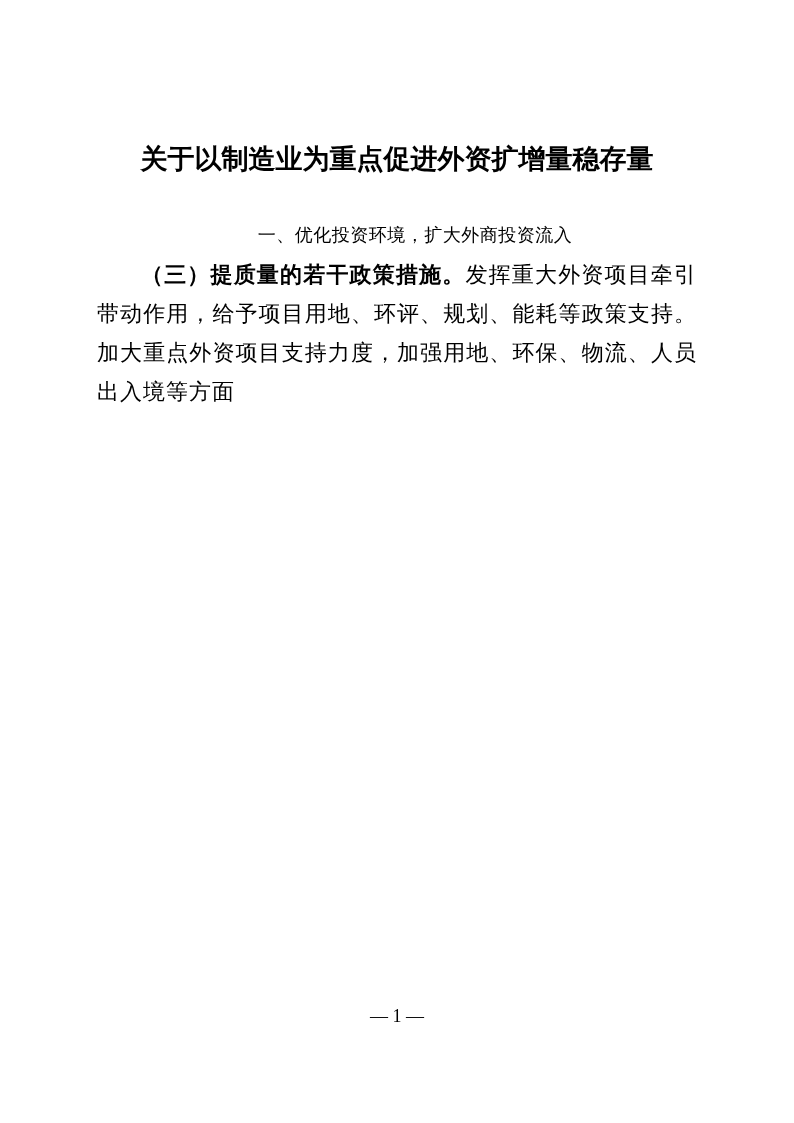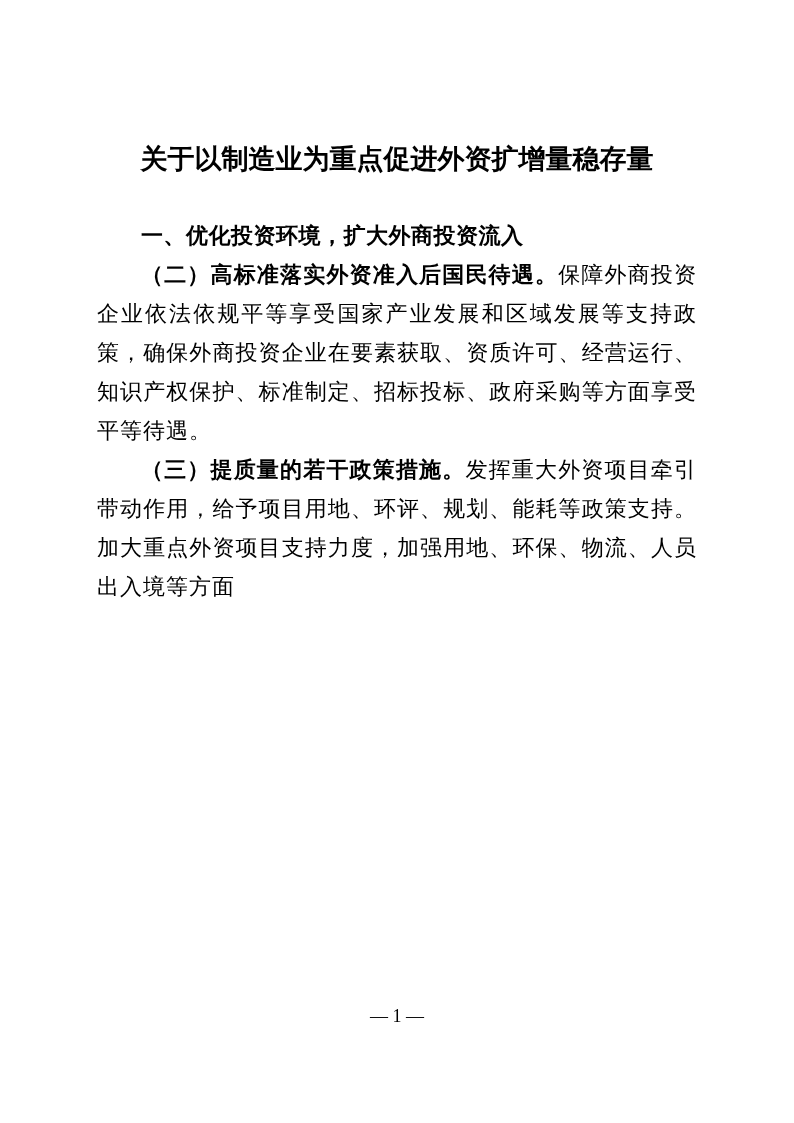--- a/index.html
+++ b/index.html
@@ -36,25 +36,25 @@
     text-align: justify;
     text-justify: inter-character;
     color: #000000;
   }
   .body-text p {
     text-indent: 2em;
     margin: 0;
   }
   .section-heading {
     font-family: "Liberation Sans", sans-serif;
-    font-weight: bold;
-    font-size: 22px;
+    font-weight: normal;
+    font-size: 18px;
     line-height: 39px;
     text-indent: 2em;
-    text-align: left;
+    text-align: center;
     letter-spacing: 0.5px;
   }
   .lead {
     font-weight: bold;
   }
   .footer {
     position: absolute;
     top: 997px;
     left: 0;
     width: 100%;
@@ -68,18 +68,17 @@
 </head>
 <body>
 
 <div class="page">
   <div class="doc">
     <div class="title">
       <div>关于以制造业为重点促进外资扩增量稳存量</div>
     </div>
     <div class="body-text">
       <p class="section-heading">一、优化投资环境，扩大外商投资流入</p>
-      <p><span class="lead">（二）高标准落实外资准入后国民待遇。</span><span>保障外商投资企业依法依规平等享受国家产业发展和区域发展等支持政策，确保外商投资企业在要素获取、资质许可、经营运行、知识产权保护、标准制定、招标投标、政府采购等方面享受平等待遇。</span></p>
       <p><span class="lead">（三）提质量的若干政策措施。</span><span>发挥重大外资项目牵引带动作用，给予项目用地、环评、规划、能耗等政策支持。加大重点外资项目支持力度，加强用地、环保、物流、人员出入境等方面</span></p>
     </div>
   </div>
   <div class="footer">— 1 —</div>
 </div>
 
 </body></html>

